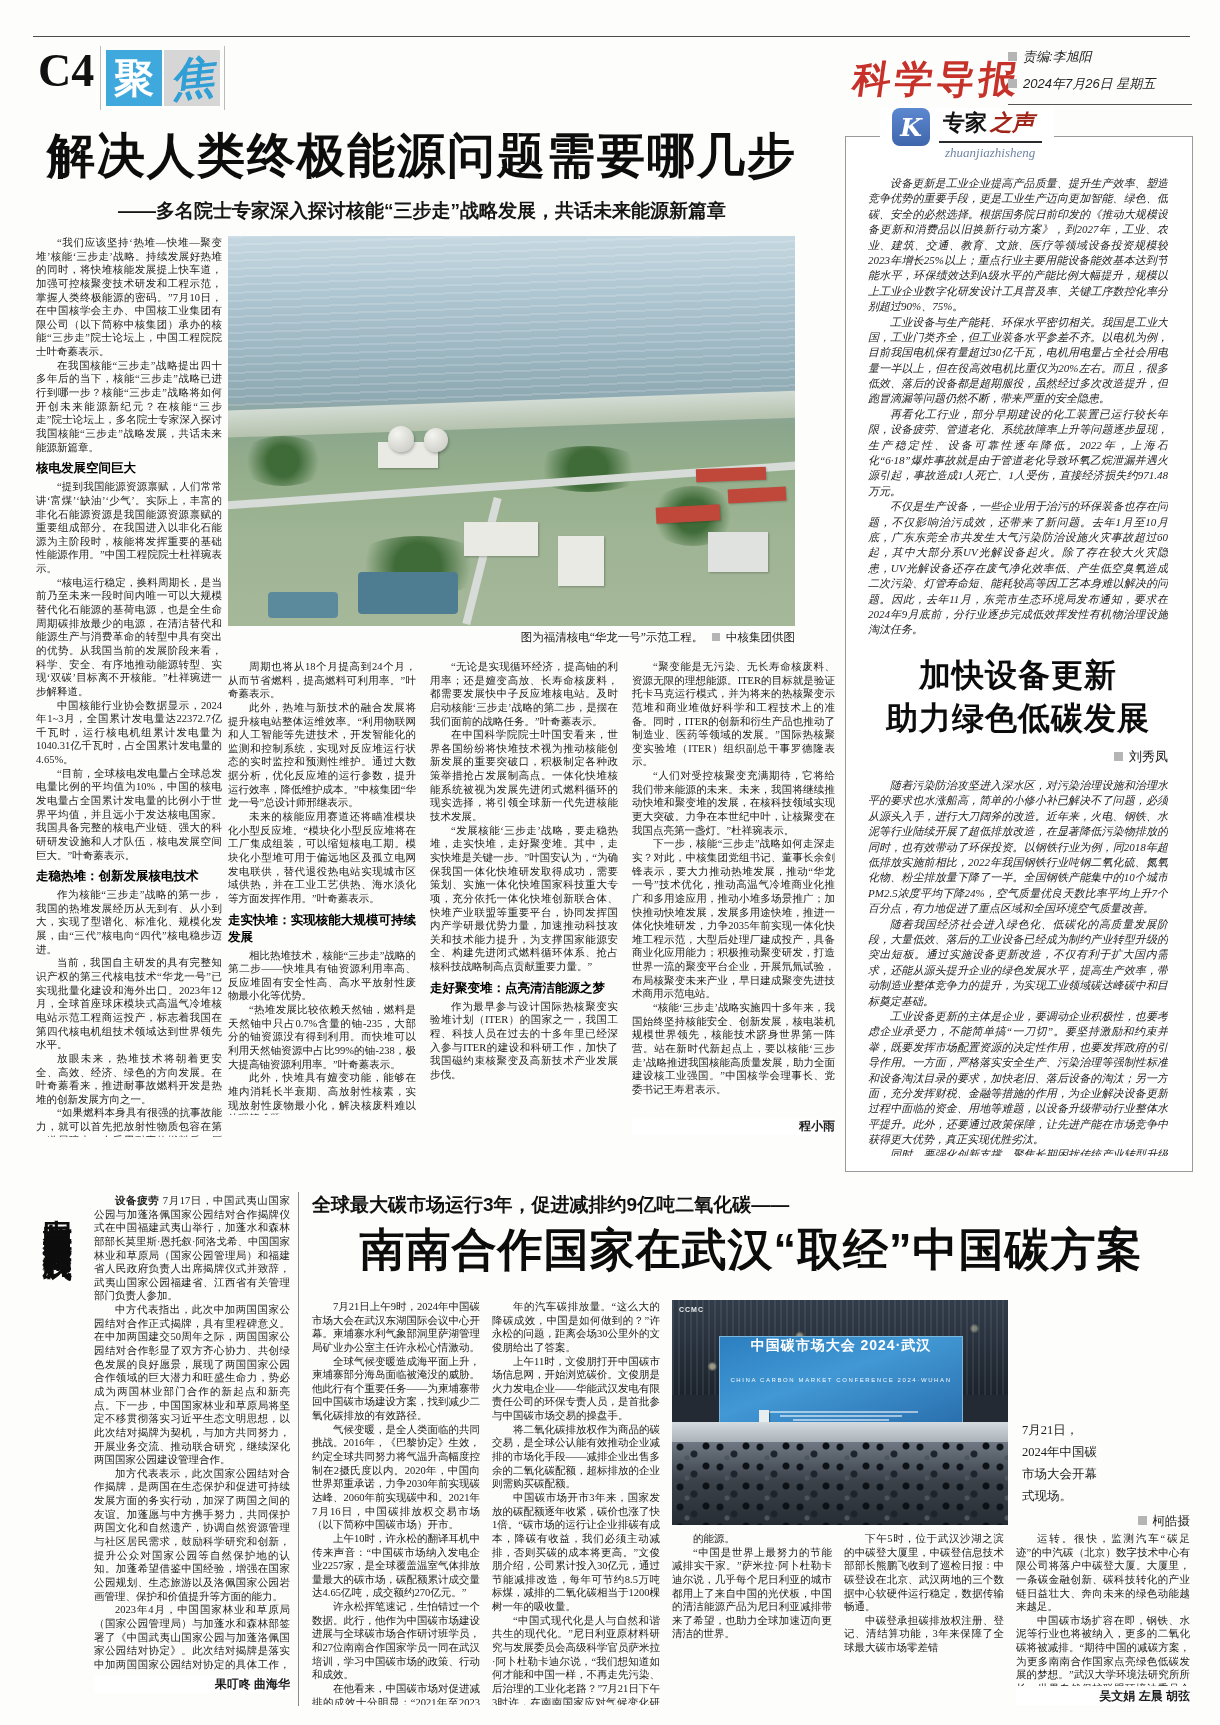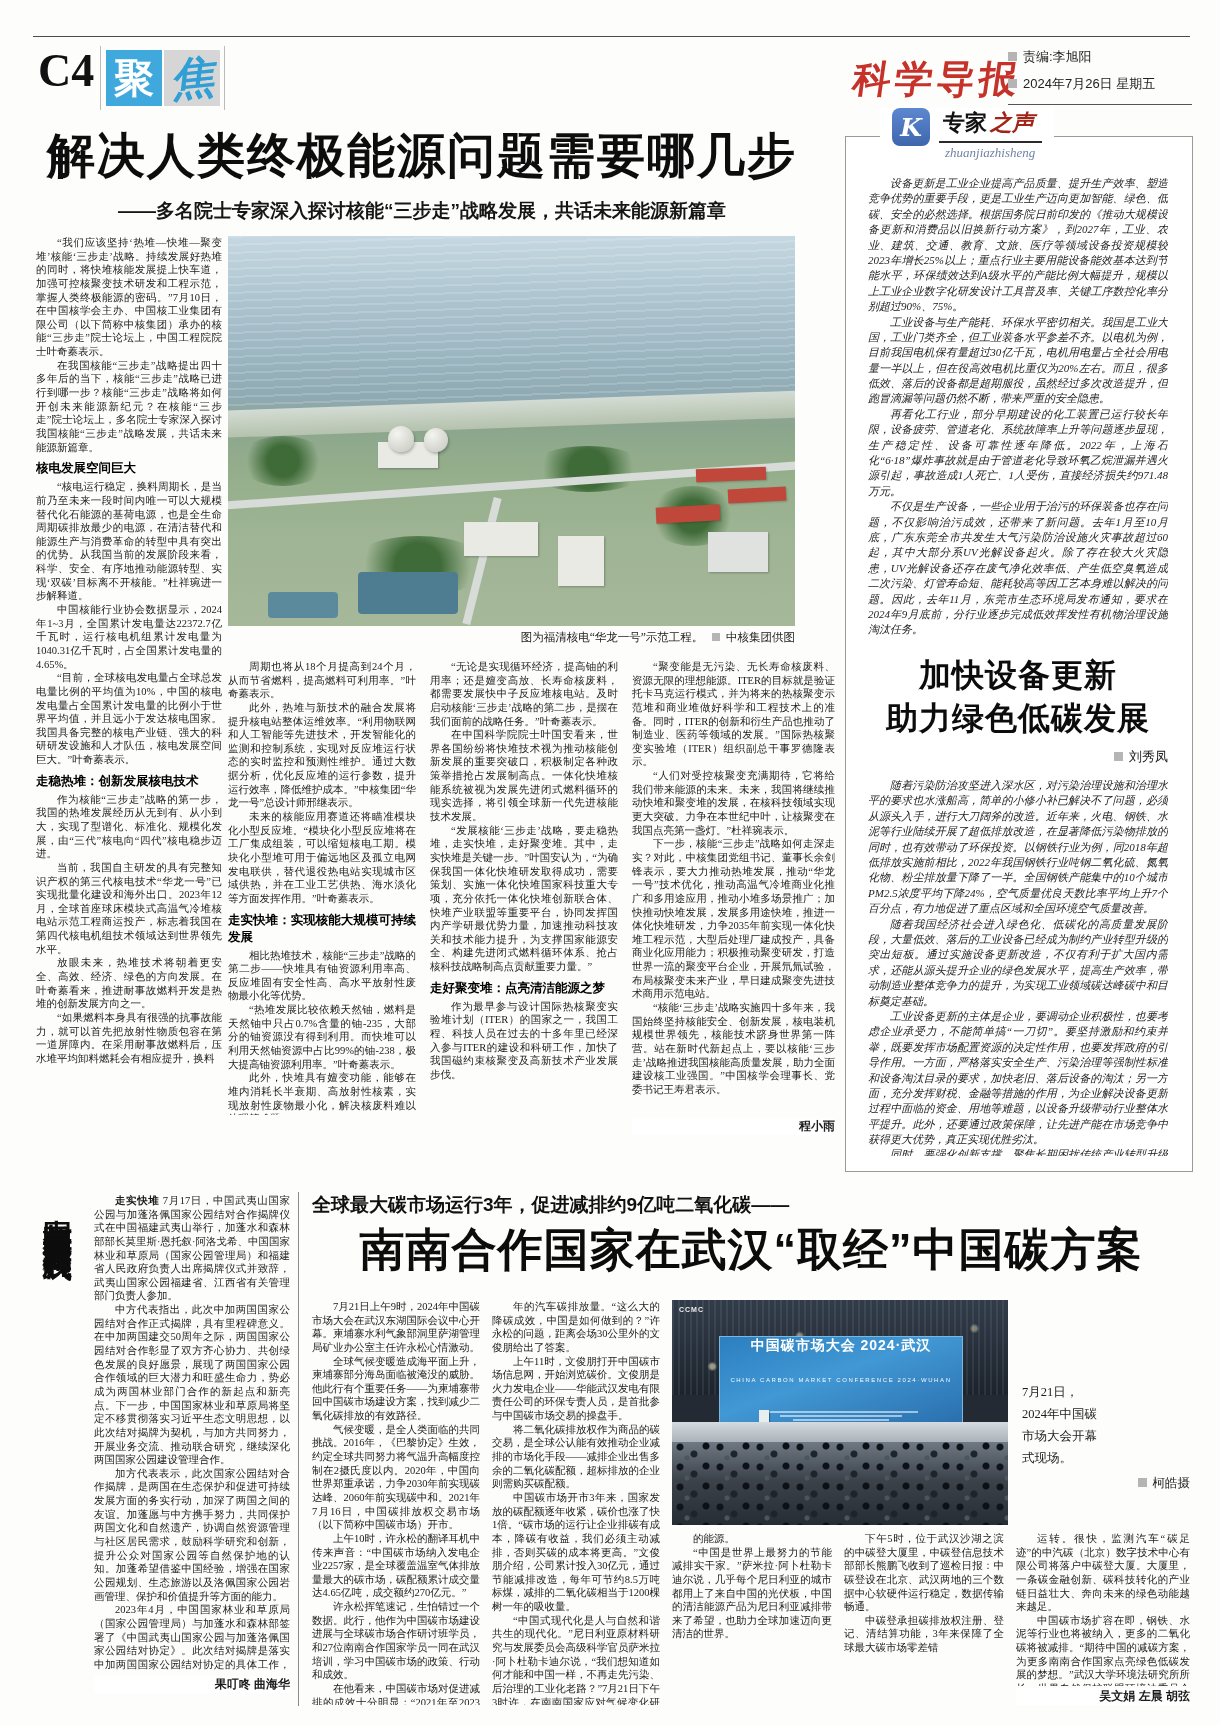--- a/index.html
+++ b/index.html
@@ -7,21 +7,21 @@
   
   .toprule{position:absolute;left:33px;top:36px;width:1157px;height:1px;background:#4a4a4a;}
   .pageno{position:absolute;left:38px;top:44px;font:bold 46px "Liberation Serif",serif;color:#111;}
   .logo-sep{position:absolute;top:46px;width:1px;height:64px;background:#bbb;}
   .secbox{position:absolute;top:50px;width:56px;height:56px;display:flex;align-items:center;justify-content:center;font-weight:bold;}
   .secbox.blue{left:106px;background:#3fa8dc;color:#fff;font-size:40px;font-family:"Liberation Sans",sans-serif;}
   .secbox.gray{left:164px;background:#d6d6d6;color:#2f9fd6;font-size:44px;font-style:italic;font-family:"DejaVu Serif",serif;transform-origin:center;}
   .secbox.gray span{display:inline-block;transform:rotate(-6deg);}
   .masthead{position:absolute;left:853px;top:54px;font:bold 38px "DejaVu Serif",serif;color:#c63129;letter-spacing:4px;transform:skewX(-8deg);}
   .edblock{position:absolute;left:1008px;top:48px;width:184px;font:13px "Liberation Sans",sans-serif;color:#222;}
-  .edblock .row{margin-bottom:9px;white-space:nowrap;}
+  .edblock .row{margin-bottom:9px;white-space:nowrap;font-style:italic;}
   .sq{display:inline-block;width:9px;height:9px;background:#b5b5b5;margin-right:6px;vertical-align:0px;}
   .edrule{position:absolute;left:1008px;top:104px;width:184px;height:1px;background:#555;}
   
   .m-title{position:absolute;left:36px;top:124px;width:772px;text-align:center;font:900 48px "Liberation Sans","DejaVu Sans",sans-serif;letter-spacing:2px;color:#0d0d0d;}
   .m-sub{position:absolute;left:36px;top:198px;width:772px;text-align:center;font:bold 19px "Liberation Sans",sans-serif;color:#161616;}
   .col{position:absolute;font-size:10.5px;line-height:1.3;text-align:justify;overflow:hidden;}
   .col p{margin:0;text-indent:2em;}
   .col h3.sub{margin:6px 0 3px;font:bold 12.5px "Liberation Sans",sans-serif;text-indent:0;color:#000;}
   .lead{font-family:"Liberation Sans",sans-serif;}
   .c1{left:36px;top:236px;width:186px;height:901px;}
@@ -62,21 +62,21 @@
   .p-byline{position:absolute;left:94px;top:1676px;width:196px;}
   
   .kicker{position:absolute;left:312px;top:1192px;width:878px;font:bold 19px "Liberation Sans",sans-serif;color:#111;}
   .b-title{position:absolute;left:312px;top:1220px;width:878px;text-align:center;font:900 45px "Liberation Sans","DejaVu Sans",sans-serif;letter-spacing:1px;color:#0c0c0c;}
   .bc1{left:312px;top:1300px;width:168px;height:405px;}
   .bc2{left:492px;top:1300px;width:168px;height:405px;}
   .ua{left:672px;top:1532px;width:160px;height:172px;}
   .ub{left:844px;top:1532px;width:160px;height:172px;}
   .uc{left:1016px;top:1532px;width:174px;height:154px;}
   .b-byline{position:absolute;left:1016px;top:1688px;width:174px;}
-  .conf-caption{position:absolute;left:1022px;top:1382px;width:168px;font-size:12.5px;line-height:1.75;color:#1d1d1d;}
+  .conf-caption{position:absolute;left:1022px;top:1420px;width:168px;font-size:12.5px;line-height:1.75;color:#1d1d1d;}
   .conf-caption p{margin:0;}
   .conf-credit{text-align:right;margin-top:3px;}
   
   .photo-conf{position:absolute;left:672px;top:1300px;width:336px;height:225px;background:#232a33;overflow:hidden;}
   .conf-ceiling{position:absolute;left:0;top:0;width:100%;height:42%;background:
     radial-gradient(circle at 12% 70%,rgba(255,245,200,.55) 2px,transparent 5px),
     radial-gradient(circle at 38% 38%,rgba(255,245,200,.45) 2px,transparent 5px),
     radial-gradient(circle at 68% 62%,rgba(255,245,200,.5) 2px,transparent 5px),
     radial-gradient(circle at 90% 30%,rgba(255,245,200,.4) 2px,transparent 5px),
     repeating-linear-gradient(90deg,rgba(180,200,220,.10) 0 2px,transparent 2px 6px),
@@ -143,20 +143,21 @@
 </div>
 <div class="caption">
   <span>图为福清核电“华龙一号”示范工程。</span>
   &nbsp;&nbsp;<span class="sq"></span><span>中核集团供图</span>
 </div>
 
 <div class="col c1">
     <p>“我们应该坚持‘热堆—快堆—聚变堆’核能‘三步走’战略。持续发展好热堆的同时，将快堆核能发展提上快车道，加强可控核聚变技术研发和工程示范，掌握人类终极能源的密码。”7月10日，在中国核学会主办、中国核工业集团有限公司（以下简称中核集团）承办的核能“三步走”院士论坛上，中国工程院院士叶奇蓁表示。</p>
     <p>在我国核能“三步走”战略提出四十多年后的当下，核能“三步走”战略已进行到哪一步？核能“三步走”战略将如何开创未来能源新纪元？在核能“三步走”院士论坛上，多名院士专家深入探讨我国核能“三步走”战略发展，共话未来能源新篇章。</p>
     <h3 class="sub">核电发展空间巨大</h3>
+    <p>“提到我国能源资源禀赋，人们常常讲‘富煤’‘缺油’‘少气’。实际上，丰富的非化石能源资源是我国能源资源禀赋的重要组成部分。在我国进入以非化石能源为主阶段时，核能将发挥重要的基础性能源作用。”中国工程院院士杜祥琬表示。</p>
     <p>“核电运行稳定，换料周期长，是当前乃至未来一段时间内唯一可以大规模替代化石能源的基荷电源，也是全生命周期碳排放最少的电源，在清洁替代和能源生产与消费革命的转型中具有突出的优势。从我国当前的发展阶段来看，科学、安全、有序地推动能源转型、实现‘双碳’目标离不开核能。”杜祥琬进一步解释道。</p>
     <p>中国核能行业协会数据显示，2024年1~3月，全国累计发电量达22372.7亿千瓦时，运行核电机组累计发电量为1040.31亿千瓦时，占全国累计发电量的4.65%。</p>
     <p>“目前，全球核电发电量占全球总发电量比例的平均值为10%，中国的核电发电量占全国累计发电量的比例小于世界平均值，并且远小于发达核电国家。我国具备完整的核电产业链、强大的科研研发设施和人才队伍，核电发展空间巨大。”叶奇蓁表示。</p>
     <h3 class="sub">走稳热堆：创新发展核电技术</h3>
     <p>作为核能“三步走”战略的第一步，我国的热堆发展经历从无到有、从小到大，实现了型谱化、标准化、规模化发展，由“三代”核电向“四代”核电稳步迈进。</p>
     <p>当前，我国自主研发的具有完整知识产权的第三代核电技术“华龙一号”已实现批量化建设和海外出口。2023年12月，全球首座球床模块式高温气冷堆核电站示范工程商运投产，标志着我国在第四代核电机组技术领域达到世界领先水平。</p>
     <p>放眼未来，热堆技术将朝着更安全、高效、经济、绿色的方向发展。在叶奇蓁看来，推进耐事故燃料开发是热堆的创新发展方向之一。</p>
     <p>“如果燃料本身具有很强的抗事故能力，就可以首先把放射性物质包容在第一道屏障内。在采用耐事故燃料后，压水堆平均卸料燃耗会有相应提升，换料</p>
   </div>
 <div class="col c2">
@@ -210,21 +211,21 @@
   <div>
       <p>随着污染防治攻坚进入深水区，对污染治理设施和治理水平的要求也水涨船高，简单的小修小补已解决不了问题，必须从源头入手，进行大刀阔斧的改造。近年来，火电、钢铁、水泥等行业陆续开展了超低排放改造，在显著降低污染物排放的同时，也有效带动了环保投资。以钢铁行业为例，同2018年超低排放实施前相比，2022年我国钢铁行业吨钢二氧化硫、氮氧化物、粉尘排放量下降了一半。全国钢铁产能集中的10个城市PM2.5浓度平均下降24%，空气质量优良天数比率平均上升7个百分点，有力地促进了重点区域和全国环境空气质量改善。</p>
       <p>随着我国经济社会进入绿色化、低碳化的高质量发展阶段，大量低效、落后的工业设备已经成为制约产业转型升级的突出短板。通过实施设备更新改造，不仅有利于扩大国内需求，还能从源头提升企业的绿色发展水平，提高生产效率，带动制造业整体竞争力的提升，为实现工业领域碳达峰碳中和目标奠定基础。</p>
       <p>工业设备更新的主体是企业，要调动企业积极性，也要考虑企业承受力，不能简单搞“一刀切”。要坚持激励和约束并举，既要发挥市场配置资源的决定性作用，也要发挥政府的引导作用。一方面，严格落实安全生产、污染治理等强制性标准和设备淘汰目录的要求，加快老旧、落后设备的淘汰；另一方面，充分发挥财税、金融等措施的作用，为企业解决设备更新过程中面临的资金、用地等难题，以设备升级带动行业整体水平提升。此外，还要通过政策保障，让先进产能在市场竞争中获得更大优势，真正实现优胜劣汰。</p>
       <p>同时，要强化创新支撑。聚焦长期困扰传统产业转型升级的产业基础、重大技术装备等“卡脖子”难题，进行科研攻关，加快提升国内设备自主创新能力，推动创新成果应用，为工业设备更新、行业升级提供有效支撑。</p>
     </div>
 </div>
 
 <div class="vtitle">中国与加蓬举行国家公园结对揭牌仪式</div>
 <div class="col pcol">
-    <p><b class="lead">走实快堆 </b>7月17日，中国武夷山国家公园与加蓬洛佩国家公园结对合作揭牌仪式在中国福建武夷山举行，加蓬水和森林部部长莫里斯·恩托叙·阿洛戈希、中国国家林业和草原局（国家公园管理局）和福建省人民政府负责人出席揭牌仪式并致辞，武夷山国家公园福建省、江西省有关管理部门负责人参加。</p>
+    <p><b class="lead">设备疲劳 </b>7月17日，中国武夷山国家公园与加蓬洛佩国家公园结对合作揭牌仪式在中国福建武夷山举行，加蓬水和森林部部长莫里斯·恩托叙·阿洛戈希、中国国家林业和草原局（国家公园管理局）和福建省人民政府负责人出席揭牌仪式并致辞，武夷山国家公园福建省、江西省有关管理部门负责人参加。</p>
     <p>中方代表指出，此次中加两国国家公园结对合作正式揭牌，具有里程碑意义。在中加两国建交50周年之际，两国国家公园结对合作彰显了双方齐心协力、共创绿色发展的良好愿景，展现了两国国家公园合作领域的巨大潜力和旺盛生命力，势必成为两国林业部门合作的新起点和新亮点。下一步，中国国家林业和草原局将坚定不移贯彻落实习近平生态文明思想，以此次结对揭牌为契机，与加方共同努力，开展业务交流、推动联合研究，继续深化两国国家公园建设管理合作。</p>
     <p>加方代表表示，此次国家公园结对合作揭牌，是两国在生态保护和促进可持续发展方面的务实行动，加深了两国之间的友谊。加蓬愿与中方携手努力，共同保护两国文化和自然遗产，协调自然资源管理与社区居民需求，鼓励科学研究和创新，提升公众对国家公园等自然保护地的认知。加蓬希望借鉴中国经验，增强在国家公园规划、生态旅游以及洛佩国家公园岩画管理、保护和价值提升等方面的能力。</p>
     <p>2023年4月，中国国家林业和草原局（国家公园管理局）与加蓬水和森林部签署了《中国武夷山国家公园与加蓬洛佩国家公园结对协定》。此次结对揭牌是落实中加两国国家公园结对协定的具体工作，也是中国国家公园拓展国际交流、促进互学互鉴的务实举措，对完善中国国家公园体系建设具有积极影响。</p>
   </div>
 <div class="byl p-byline">果叮咚 曲海华</div>
 <div class="vrule"></div>
 
 <div class="kicker">全球最大碳市场运行3年，促进减排约9亿吨二氧化碳——</div>
 <div class="b-title">南南合作国家在武汉“取经”中国碳方案</div>
 

